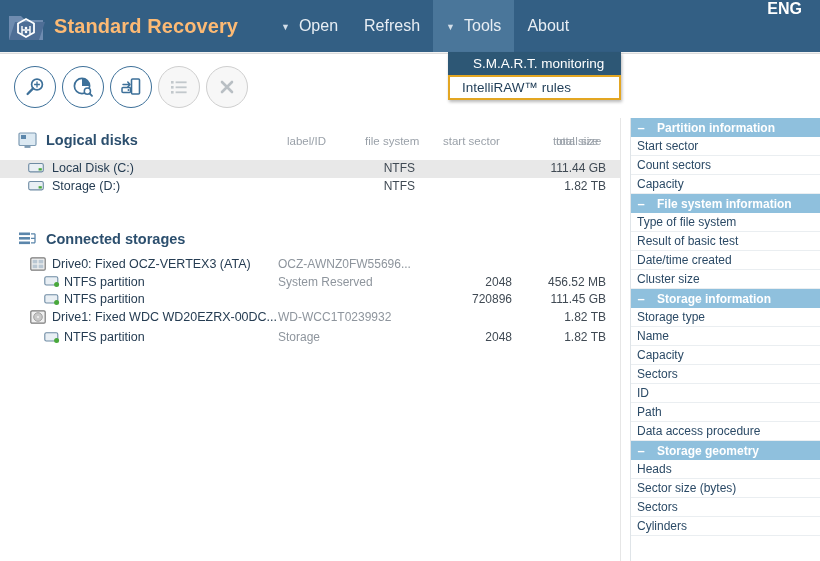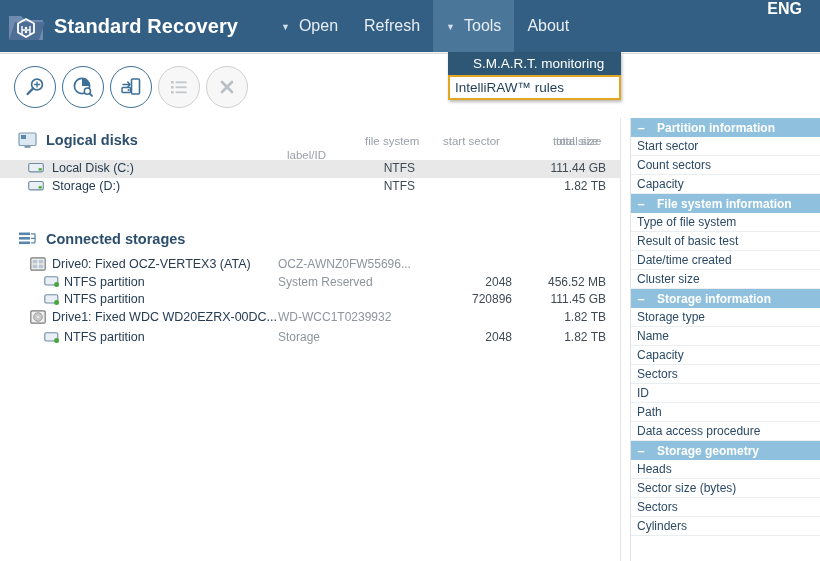--- a/index.html
+++ b/index.html
@@ -17,21 +17,21 @@
     background: #335f84;
     display: flex; align-items: center;
     z-index: 30;
   }
   .logo-wrap {
     width: 52px; height: 52px;
     display: flex; align-items: center; justify-content: center;
     flex: 0 0 auto;
   }
   .app-title {
-    color: #ffffff; font-size: 20px; font-weight: bold;
+    color: #fdba74; font-size: 20px; font-weight: bold;
     letter-spacing: .1px; white-space: nowrap;
     margin-left: 2px; margin-right: 30px;
     flex: 0 0 auto;
   }
   .menu-items { display: flex; align-items: stretch; height: 52px; flex: 1 1 auto; }
   .menu-item {
     display: flex; align-items: center; height: 52px;
     padding: 0 13px;
     color: #e8eef4; font-size: 16px;
     white-space: nowrap; cursor: default;
@@ -57,21 +57,21 @@
   }
   .dd-item {
     height: 23px; line-height: 23px;
     padding-left: 9px;
     font-size: 13.5px; white-space: nowrap;
   }
   .dd-item.hl { background: #2d5775; color: #ffffff; padding-left: 25px; }
   .dd-item.sel {
     background: #ffffff; color: #1f3d57;
     border: 2px solid #e3a622; height: 25px; line-height: 21px;
-    padding-left: 5px;
+    padding-left: 12px;
   }
 
   
   .topline {
     position: absolute; left: 0; top: 52px; width: 820px; height: 2px;
     background: #f2f2f2; border-bottom: 1px solid #dcdcdc;
   }
   .toolbar {
     position: absolute; left: 0; top: 55px; width: 820px; height: 63px;
     background: #ffffff;
@@ -312,21 +312,21 @@
         <svg width="20" height="17" viewBox="0 0 20 17">
           <g fill="#5b86ab">
             <rect x="1" y="1.5" width="11" height="2.6"></rect>
             <rect x="1" y="6" width="11" height="2.6"></rect>
             <rect x="1" y="10.5" width="11" height="2.6"></rect>
           </g>
           <path d="M13 2.8 h4 M13 7.3 h4 M13 11.8 h4 M17 2.8 v9" stroke="#5b86ab" stroke-width="1.3" fill="none"></path>
         </svg>
       </span>
       <span class="sh-title">Connected storages</span>
-      <span class="col-h" style="left:287px;top:31px">label/ID</span>
+      <span class="col-h" style="left:287px;top:17px">label/ID</span>
       <span class="col-h" style="left:443px;top:17px">start sector</span>
       <span class="col-h" style="left:553px;top:17px">total size</span>
     </div>
 
     <div class="rows" style="">
 
       <div class="row lvl-0">
         <span class="r-icon">
           <svg width="16" height="14" viewBox="0 0 16 14">
             <rect x="0.8" y="0.8" width="14.4" height="12.4" rx="1.2" fill="#f0f0f0" stroke="#7b7b7b" stroke-width="1.2"></rect>

